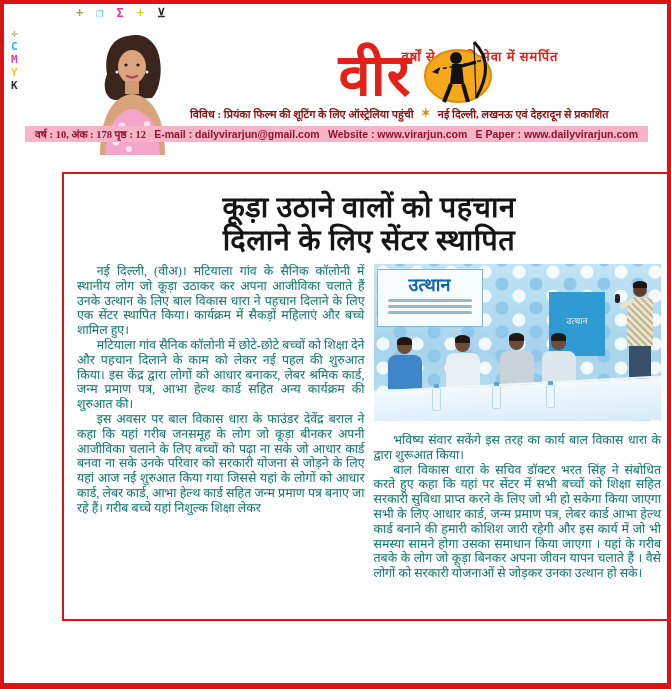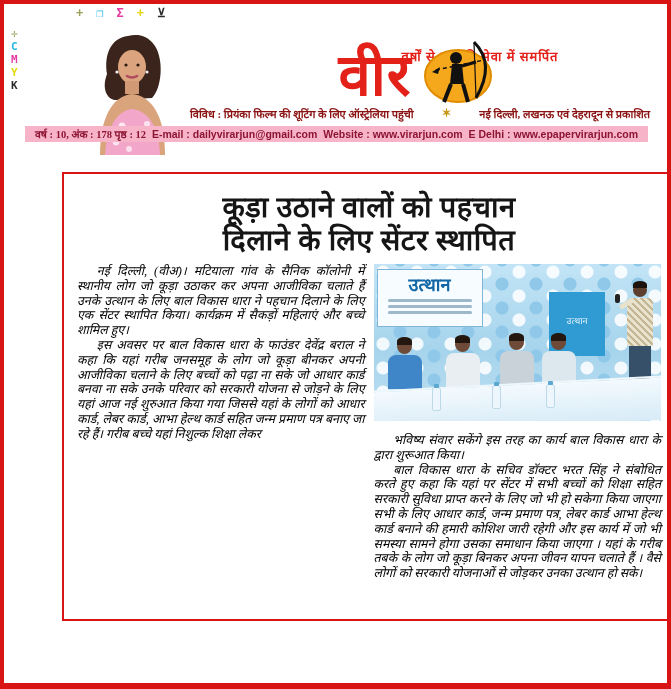--- a/index.html
+++ b/index.html
@@ -24,38 +24,38 @@
   .mk-reg{color:#9aa05a;} .mk-c{color:#2bb6e6;} .mk-m{color:#e53aa2;} .mk-y{color:#e3d60a;} .mk-k{color:#2b2b2b;}
 
   
   .celebrity{position:absolute;left:72px;top:32px;width:120px;height:123px;}
   .tagline{position:absolute;left:330px;top:27px;width:300px;text-align:center;color:var(--masthead-red);
     font-size:13px;font-weight:bold;letter-spacing:1px;margin-top:20px;}
   .title-row{position:absolute;left:195px;top:36px;width:452px;height:72px;display:flex;align-items:flex-end;justify-content:center;gap:6px;}
   .title-word{color:var(--masthead-red);font-size:58px;font-weight:bold;line-height:64px;letter-spacing:1px;}
   .logo-wrap{width:86px;height:72px;flex:0 0 auto;}
   .subline{position:absolute;left:190px;top:106px;width:460px;display:flex;align-items:center;gap:7px;
-    color:var(--dark-maroon);font-size:11px;font-weight:bold;white-space:nowrap;justify-content:space-between;}
+    color:var(--dark-maroon);font-size:11px;font-weight:bold;white-space:nowrap;}
   .subline .sep{color:#c99516;font-size:12px;}
 
   
   .bar{position:absolute;left:25px;width:623px;display:flex;align-items:center;justify-content:space-between;
     padding:6px 10px;font-weight:bold;white-space:nowrap;}
   .bar-pink{top:126px;height:16px;background:var(--pink-bar);color:#8d1433;font-size:10.5px;}
   .bar-pink .latin{font-family:"Liberation Sans",sans-serif;font-size:10.5px;}
   .bar-blue{top:142px;height:16px;background:var(--blue-bar);color:#11222e;font-size:10px;border-bottom:2px solid var(--border-red);}
   .bar-blue .latin{font-family:"Liberation Sans",sans-serif;}
 
   
   .article{position:absolute;left:62px;top:172px;width:614px;height:449px;border:2px solid var(--border-red);
     background:#fff;padding:17px 13px 4px 13px;overflow:hidden;}
   .headline{text-align:center;color:#151515;font-weight:bold;font-size:29px;line-height:33px;letter-spacing:0.5px;}
   .body-cols{display:flex;gap:9px;margin-top:7px;}
   .col{width:50%;}
-  .col p{font-size:12.4px;line-height:14.8px;text-align:justify;text-indent:1.6em;color:#000000;font-style:italic;}
+  .col p{font-size:12.4px;line-height:14.8px;text-align:justify;text-indent:1.6em;color:#0f766e;}
 
   
   .photo{position:relative;width:100%;height:157px;overflow:hidden;margin-bottom:12px;
     background:
       radial-gradient(circle at 9px 8px, rgba(255,255,255,.85) 6px, rgba(255,255,255,0) 7px) 0 0/34px 24px repeat,
       radial-gradient(circle at 9px 8px, #8fc8e8 6px, rgba(0,0,0,0) 7px) 17px 12px/34px 24px repeat,
       linear-gradient(180deg,#c2e4f6 0%,#a6d4ec 55%,#bfe0f2 100%);}
   .photo-banner{position:absolute;left:3px;top:5px;width:106px;height:58px;background:#f6fcff;border:1px solid #7fb5d6;
     text-align:center;color:#1166a6;}
   .photo-banner .banner-word{font-size:18px;font-weight:bold;line-height:22px;margin-top:4px;}
@@ -144,33 +144,34 @@
   <div class="subline">
     <span>विविध : प्रियंका फिल्म की शूटिंग के लिए ऑस्ट्रेलिया पहुंची</span>
     <span class="sep">✶</span>
     <span>नई दिल्ली, लखनऊ एवं देहरादून से प्रकाशित</span>
   </div>
 
   <div class="bar bar-pink">
     <span>वर्ष : 10, अंक : 178 पृष्ठ : 12</span>
     <span class="latin">E-mail : dailyvirarjun@gmail.com</span>
     <span class="latin">Website : www.virarjun.com</span>
-    <span class="latin">E Delhi : www.epapervirarjun.com</span>
+    <span class="latin">E Paper : www.dailyvirarjun.com</span>
   </div>
 
 
   <div class="article">
     <div class="headline">
       <div>कूड़ा उठाने वालों को पहचान</div>
       <div>दिलाने के लिए सेंटर स्थापित</div>
     </div>
 
     <div class="body-cols">
       <div class="col">
         <p>नई दिल्ली, (वीअ)। मटियाला गांव के सैनिक कॉलोनी में स्थानीय लोग जो कूड़ा उठाकर कर अपना आजीविका चलाते हैं उनके उत्थान के लिए बाल विकास धारा ने पहचान दिलाने के लिए एक सेंटर स्थापित किया। कार्यक्रम में सैकड़ों महिलाएं और बच्चे शामिल हुए।</p>
+        <p>मटियाला गांव सैनिक कॉलोनी में छोटे-छोटे बच्चों को शिक्षा देने और पहचान दिलाने के काम को लेकर नई पहल की शुरुआत किया। इस केंद्र द्वारा लोगों को आधार बनाकर, लेबर श्रमिक कार्ड, जन्म प्रमाण पत्र, आभा हेल्थ कार्ड सहित अन्य कार्यक्रम की शुरुआत की।</p>
         <p>इस अवसर पर बाल विकास धारा के फाउंडर देवेंद्र बराल ने कहा कि यहां गरीब जनसमूह के लोग जो कूड़ा बीनकर अपनी आजीविका चलाने के लिए बच्चों को पढ़ा ना सके जो आधार कार्ड बनवा ना सके उनके परिवार को सरकारी योजना से जोड़ने के लिए यहां आज नई शुरुआत किया गया जिससे यहां के लोगों को आधार कार्ड, लेबर कार्ड, आभा हेल्थ कार्ड सहित जन्म प्रमाण पत्र बनाए जा रहे हैं। गरीब बच्चे यहां निशुल्क शिक्षा लेकर</p>
       </div>
 
       <div class="col">
         <div class="photo">
           <div class="photo-banner">
             <div class="banner-word">उत्थान</div>
             <div class="banner-line"></div>
             <div class="banner-line"></div>
             <div class="banner-line"></div>

